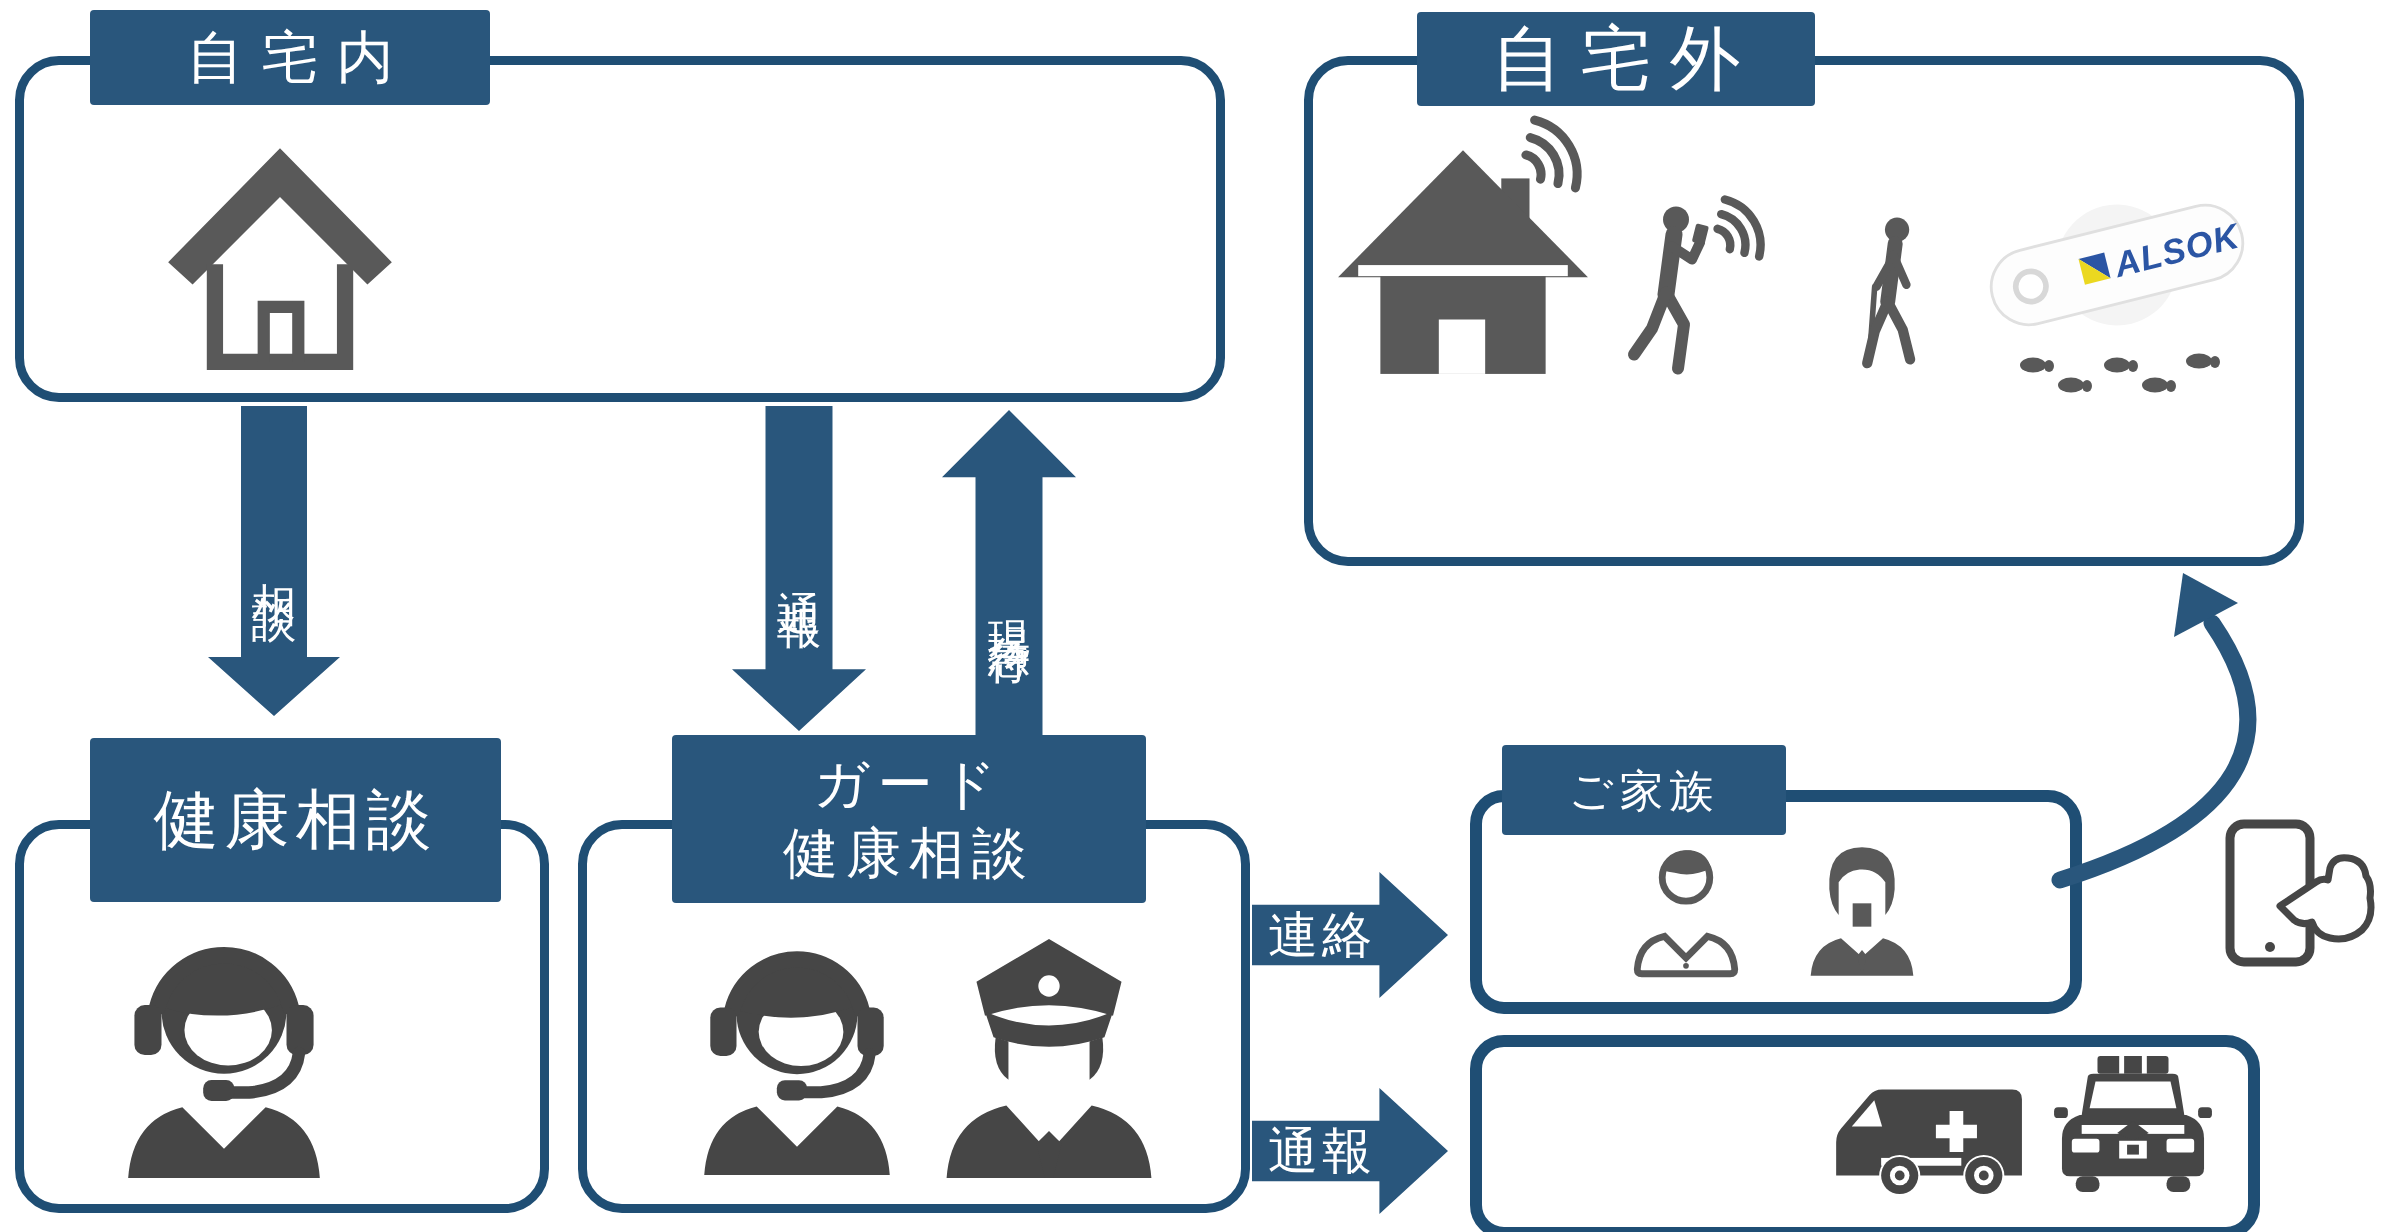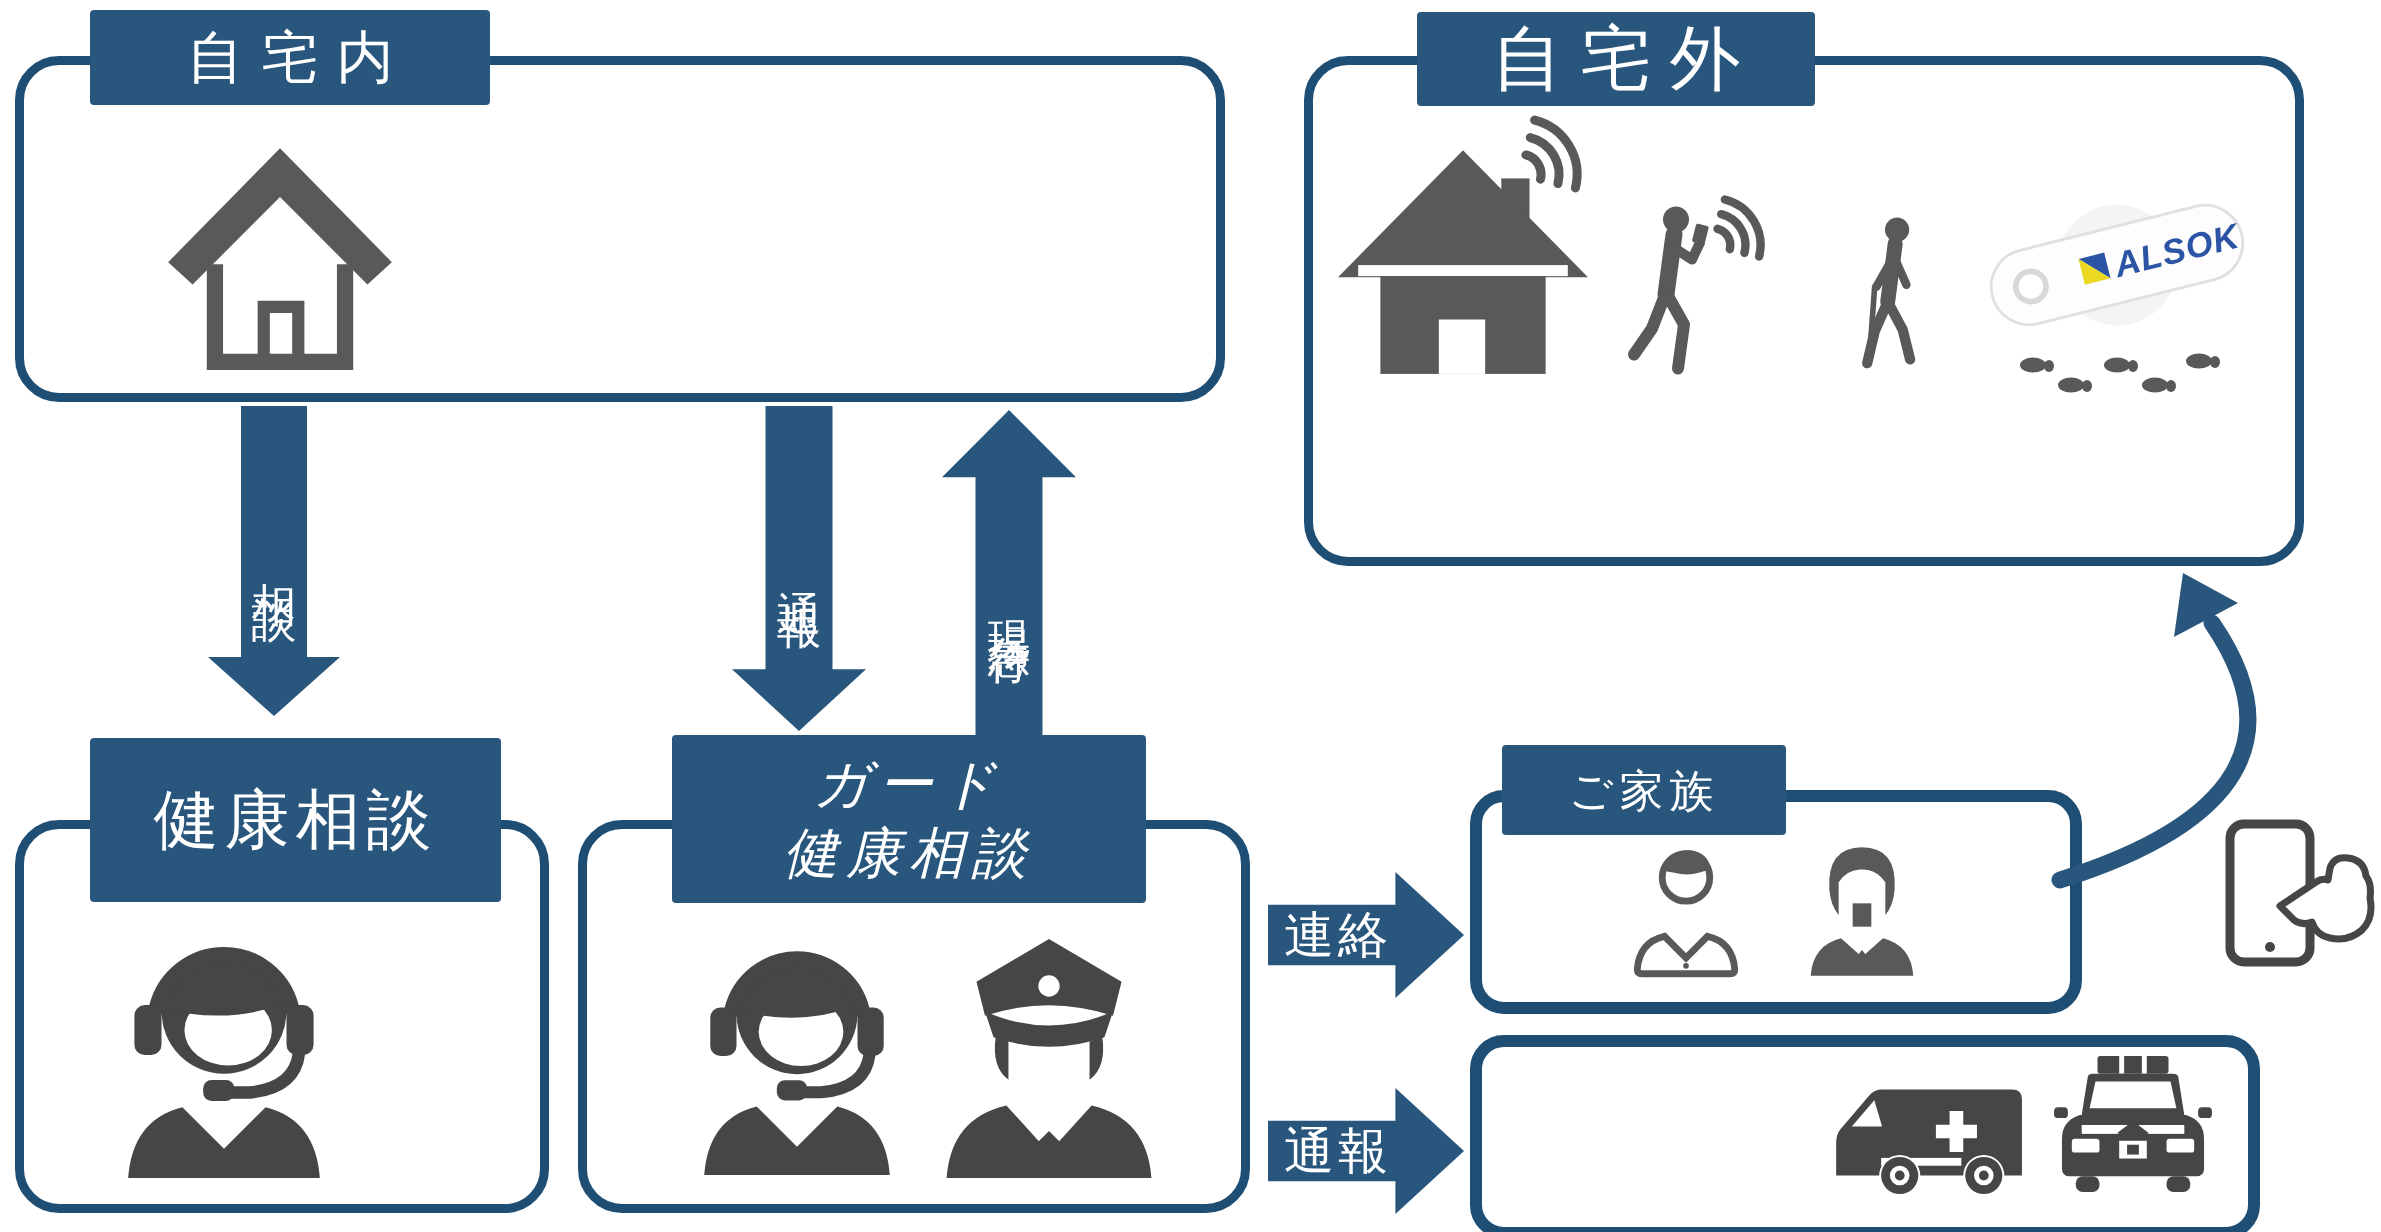--- a/index.html
+++ b/index.html
@@ -16,21 +16,21 @@
   .plabel{
     position:absolute;background:var(--navy);color:var(--white);border-radius:4px;
     display:flex;flex-direction:column;align-items:center;justify-content:center;
     z-index:6;line-height:1.25;text-align:center;
   }
   .icon{position:absolute;z-index:3;}
   .g{color:var(--icon-gray);} .gd{color:var(--icon-dark);}
   .arrow{position:absolute;background:var(--navy);z-index:4;display:flex;align-items:center;justify-content:center;}
   .arrow.down{clip-path:polygon(25% 0,75% 0,75% 81%,100% 81%,50% 100%,0 81%,25% 81%);}
   .arrow.up{clip-path:polygon(50% 0,100% 20%,75% 20%,75% 100%,25% 100%,25% 20%,0 20%);}
-  .arrow.right{clip-path:polygon(0 26%,65% 26%,65% 0,100% 50%,65% 100%,65% 74%,0 74%);margin-left:16px;}
+  .arrow.right{clip-path:polygon(0 26%,65% 26%,65% 0,100% 50%,65% 100%,65% 74%,0 74%);}
   .vtext{
     writing-mode:vertical-rl;text-orientation:upright;color:var(--white);
     font-size:45px;letter-spacing:14px;font-weight:500;
   }
   .htext{color:var(--white);font-size:50px;letter-spacing:4px;font-weight:500;padding-right:56px;}
   svg{display:block;overflow:visible;}
 </style>
 </head>
 <body>
 
@@ -160,21 +160,21 @@
       <path d="M28 38 A33 33 0 0 1 92 38" fill="none" stroke="currentColor" stroke-width="8" stroke-linecap="round"></path>
       <rect x="17" y="37" width="13" height="24" rx="5" fill="currentColor"></rect>
       <rect x="90" y="37" width="13" height="24" rx="5" fill="currentColor"></rect>
       <path d="M96 60 Q94 77 72 79 L64 79" fill="none" stroke="currentColor" stroke-width="6" stroke-linecap="round"></path>
       <rect x="50" y="73" width="15" height="10" rx="4" fill="currentColor"></rect>
       <path d="M14 120 Q16 92 40 86 L60 106 L80 86 Q104 92 106 120 Z" fill="currentColor"></path>
     </svg>
   </div>
 
   <div class="obox" style="left:578px;top:820px;width:654px;height:375px;"></div>
-  <div class="plabel" style="left:672px;top:735px;width:474px;height:168px;font-size:55px;letter-spacing:8px;font-style:italic;">
+  <div class="plabel" style="left:672px;top:735px;width:474px;height:168px;font-size:55px;letter-spacing:8px;">
     <div>ガード</div>
     <div>健康相談</div>
   </div>
   <div class="icon gd" style="left:672px;top:933px;width:250px;height:242px;">
     <svg viewBox="0 0 120 120" width="250" height="242">
       <circle cx="60" cy="40" r="30" fill="currentColor"></circle>
       <ellipse cx="62" cy="49" rx="21" ry="17" fill="#fff"></ellipse>
       <path d="M30 38 Q36 12 62 10 Q86 12 90 36 Q60 47 30 38 Z" fill="currentColor"></path>
       <path d="M28 38 A33 33 0 0 1 92 38" fill="none" stroke="currentColor" stroke-width="8" stroke-linecap="round"></path>
       <rect x="17" y="37" width="13" height="24" rx="5" fill="currentColor"></rect>

